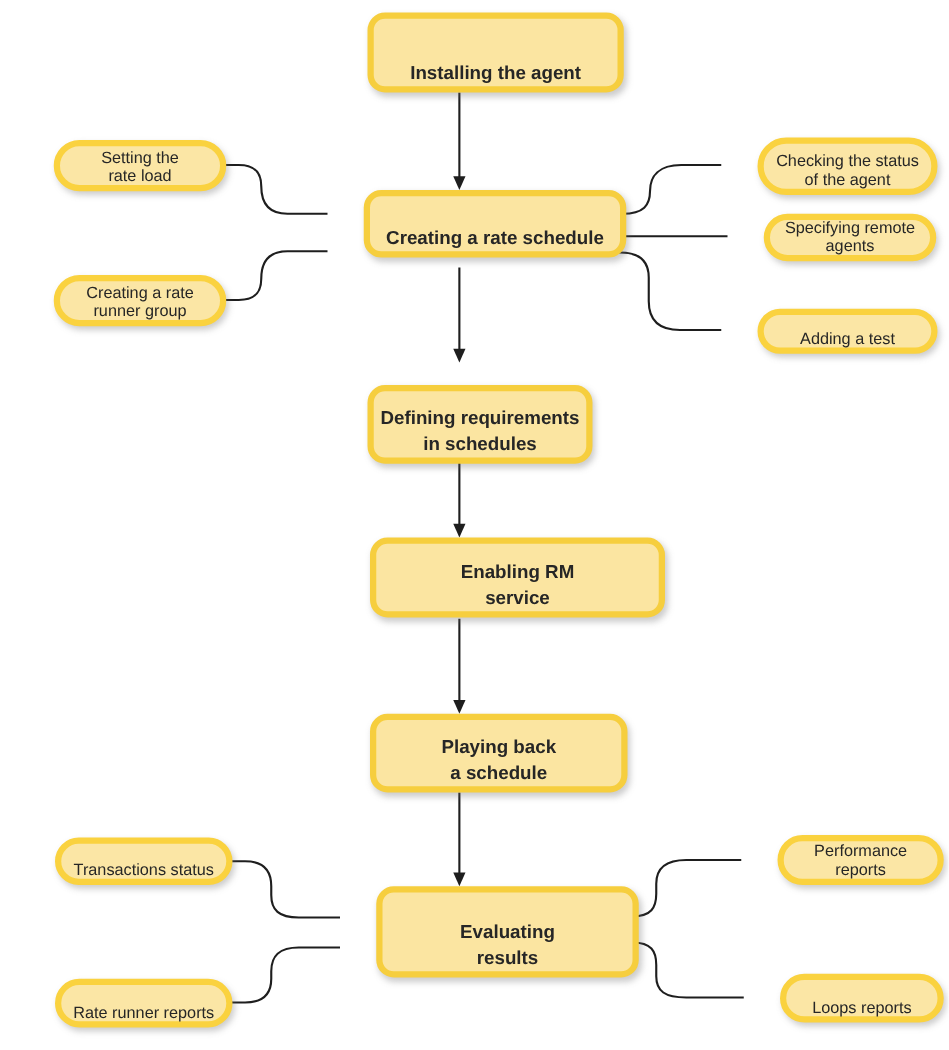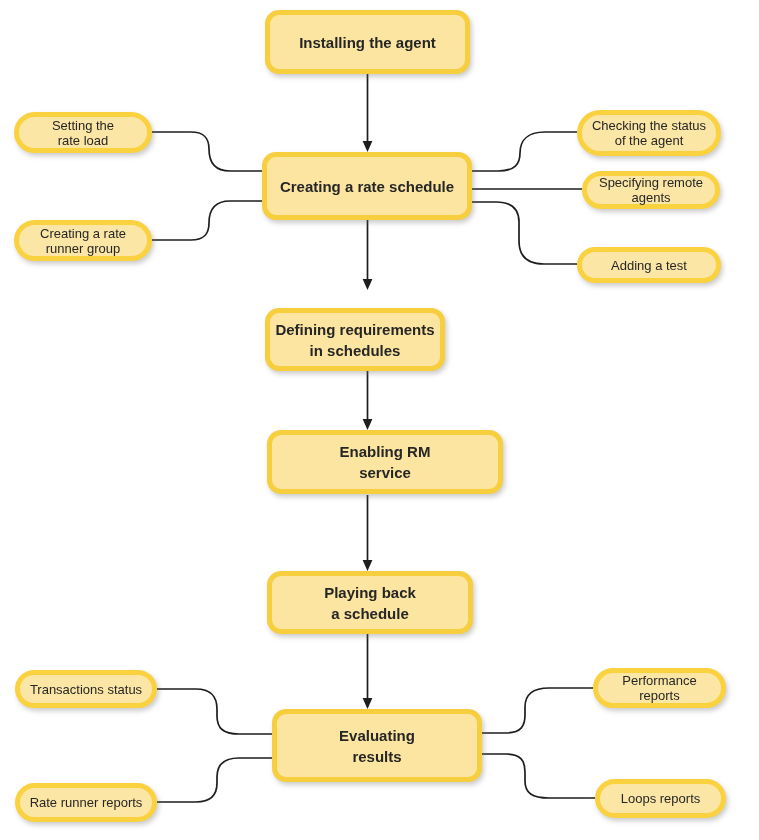--- a/index.html
+++ b/index.html
@@ -20,24 +20,25 @@
     overflow:hidden;
   }
   .wires{position:absolute;left:0;top:0;width:759px;height:840px;}
   .connector{fill:none;stroke:var(--line-color);stroke-width:1.7px;}
   .arrow-line{fill:none;stroke:var(--line-color);stroke-width:1.7px;}
   .arrow-head{fill:var(--line-color);stroke:none;}
   .node{
     position:absolute;
     box-sizing:border-box;
     background:var(--main-fill);
-    display:flex;align-items:center;justify-content:center;
+    display:flex;align-items:flex-end;justify-content:center;
     text-align:center;
     color:var(--text-color);
     box-shadow:2px 3px 5px rgba(110,110,110,0.35);
+    margin-left:29px;
   }
   .node .label{white-space:pre-line;}
   .main{
     border:5px solid var(--main-border);
     border-radius:14px;
     font-size:15px;font-weight:bold;line-height:21px;
     padding:0 3px;
   }
   .pill{
     border:5px solid var(--pill-border);
@@ -78,21 +79,21 @@
     <path class="connector" d="M157,689 H196 C211,689 217,697 217,709 L217,716 C217,728 223,734 239,734 H272"></path>
     <path class="connector" d="M157,802 H196 C211,802 217,795 217,783 L217,777 C217,765 223,758 239,758 H272"></path>
     <path class="connector" d="M482,733 H506 C521,733 525,726 525,715 L525,707 C525,695 532,688 549,688 H593"></path>
     <path class="connector" d="M482,754 H506 C521,754 525,761 525,772 L525,781 C525,793 532,798 549,798 H595"></path>
   </svg>
 
   <div class="node main" style="left:265px;top:10px;width:205px;height:64px">
     <span class="label">Installing the agent</span>
   </div>
 
-  <div class="node main" style="left:262px;top:152px;width:210px;height:68px">
+  <div class="node main" style="left:262px;top:152px;width:210px;height:54px">
     <span class="label">Creating a rate schedule</span>
   </div>
 
   <div class="node main" style="left:265px;top:308px;width:180px;height:63px">
     <span class="label">Defining requirements
 in schedules</span>
   </div>
 
   <div class="node main" style="left:267px;top:430px;width:236px;height:64px">
     <span class="label">Enabling RM

